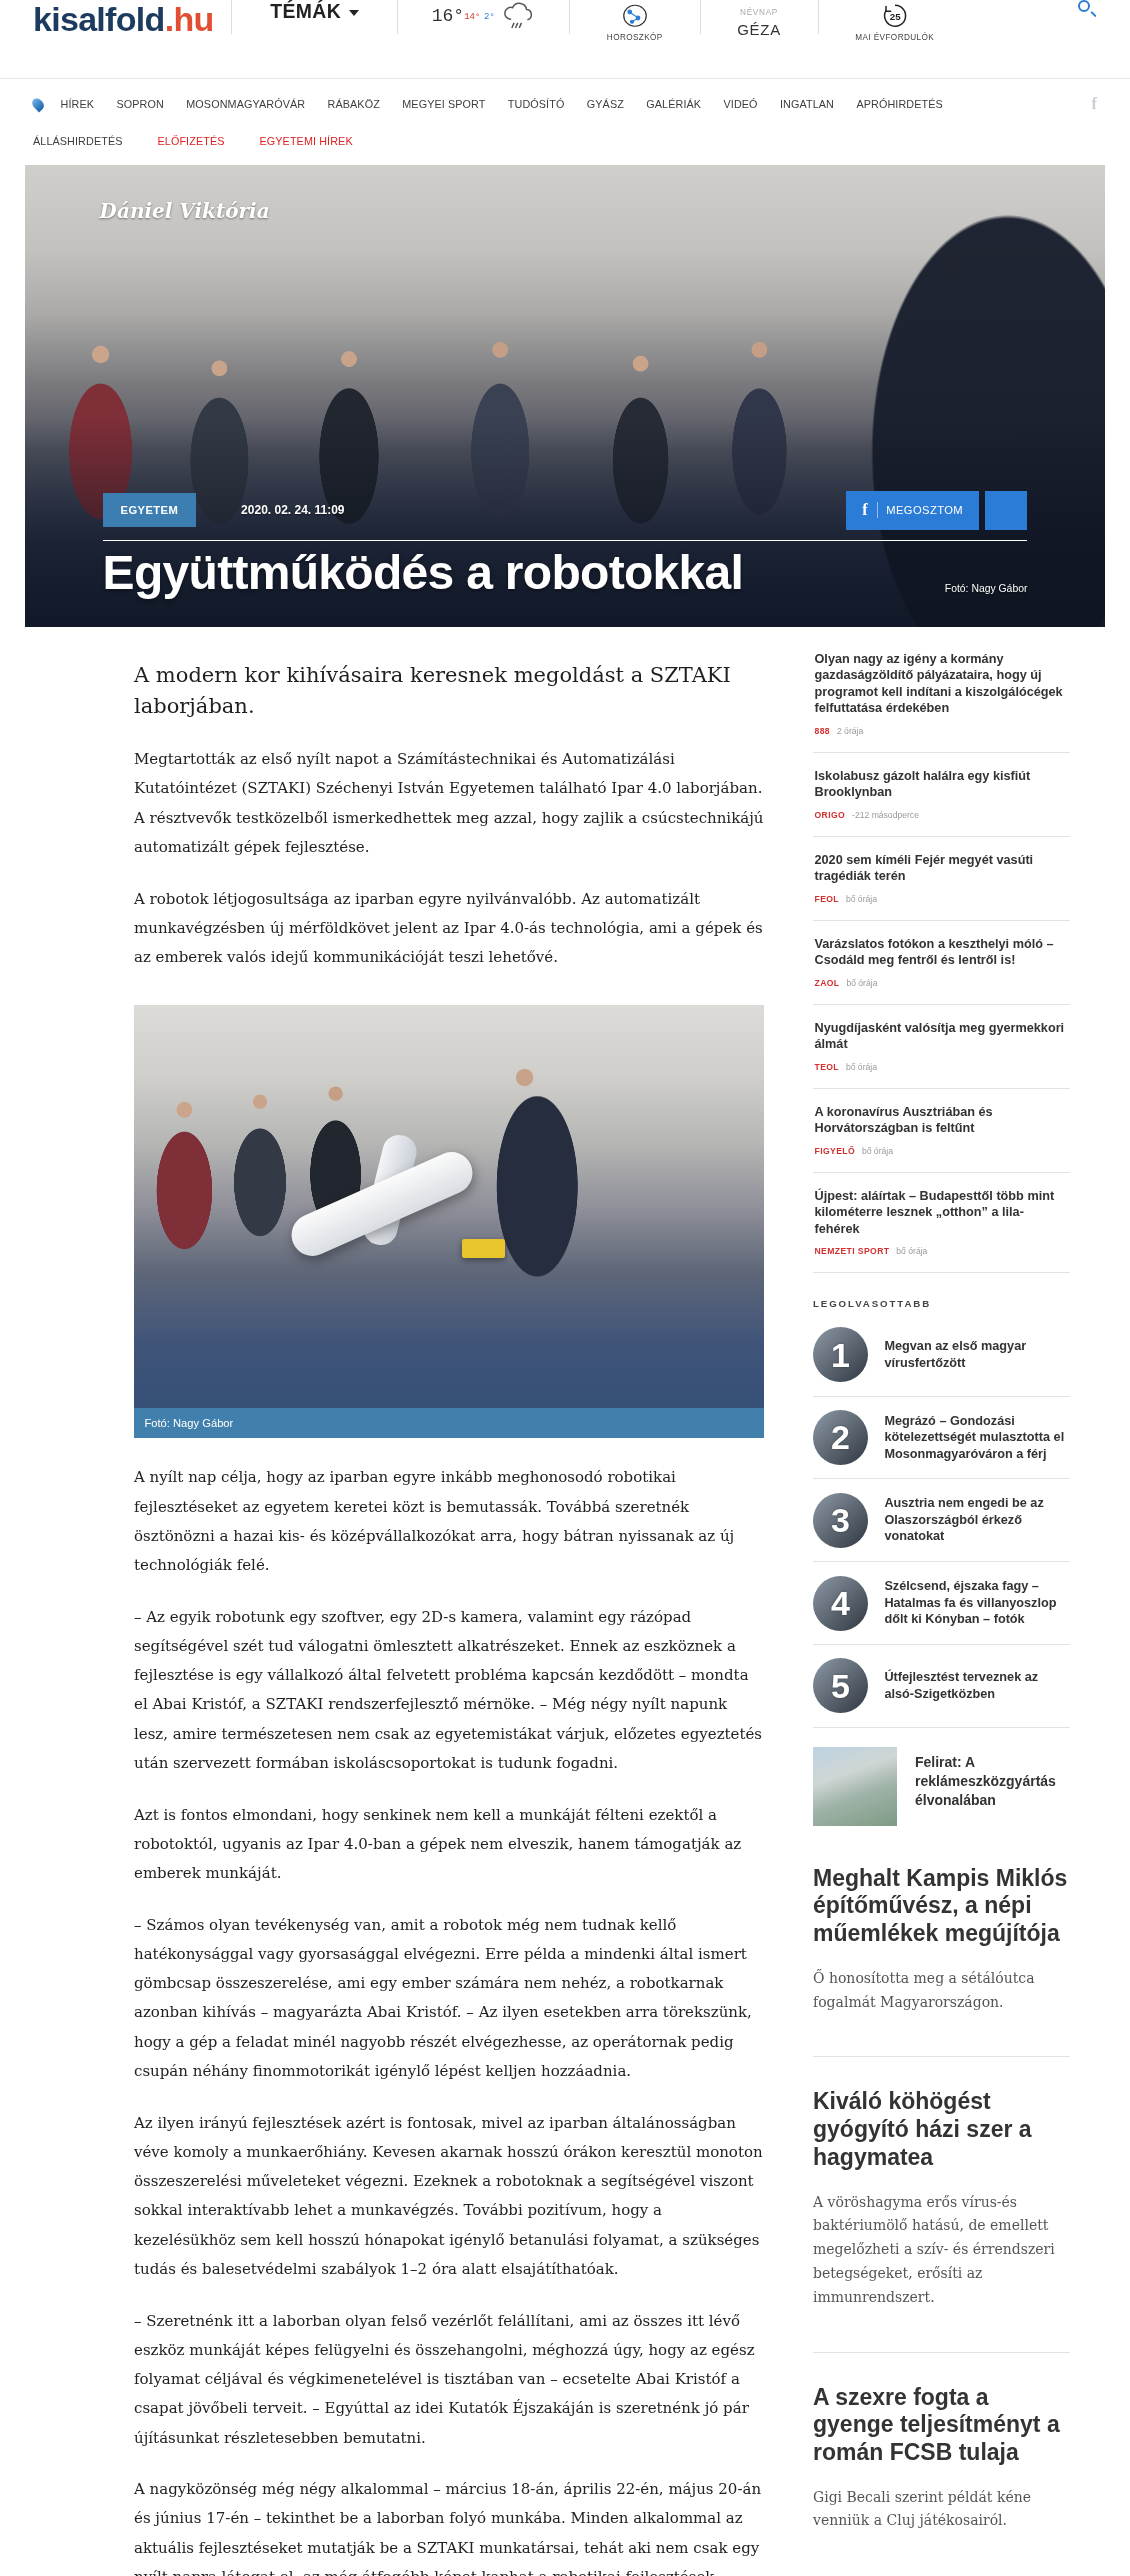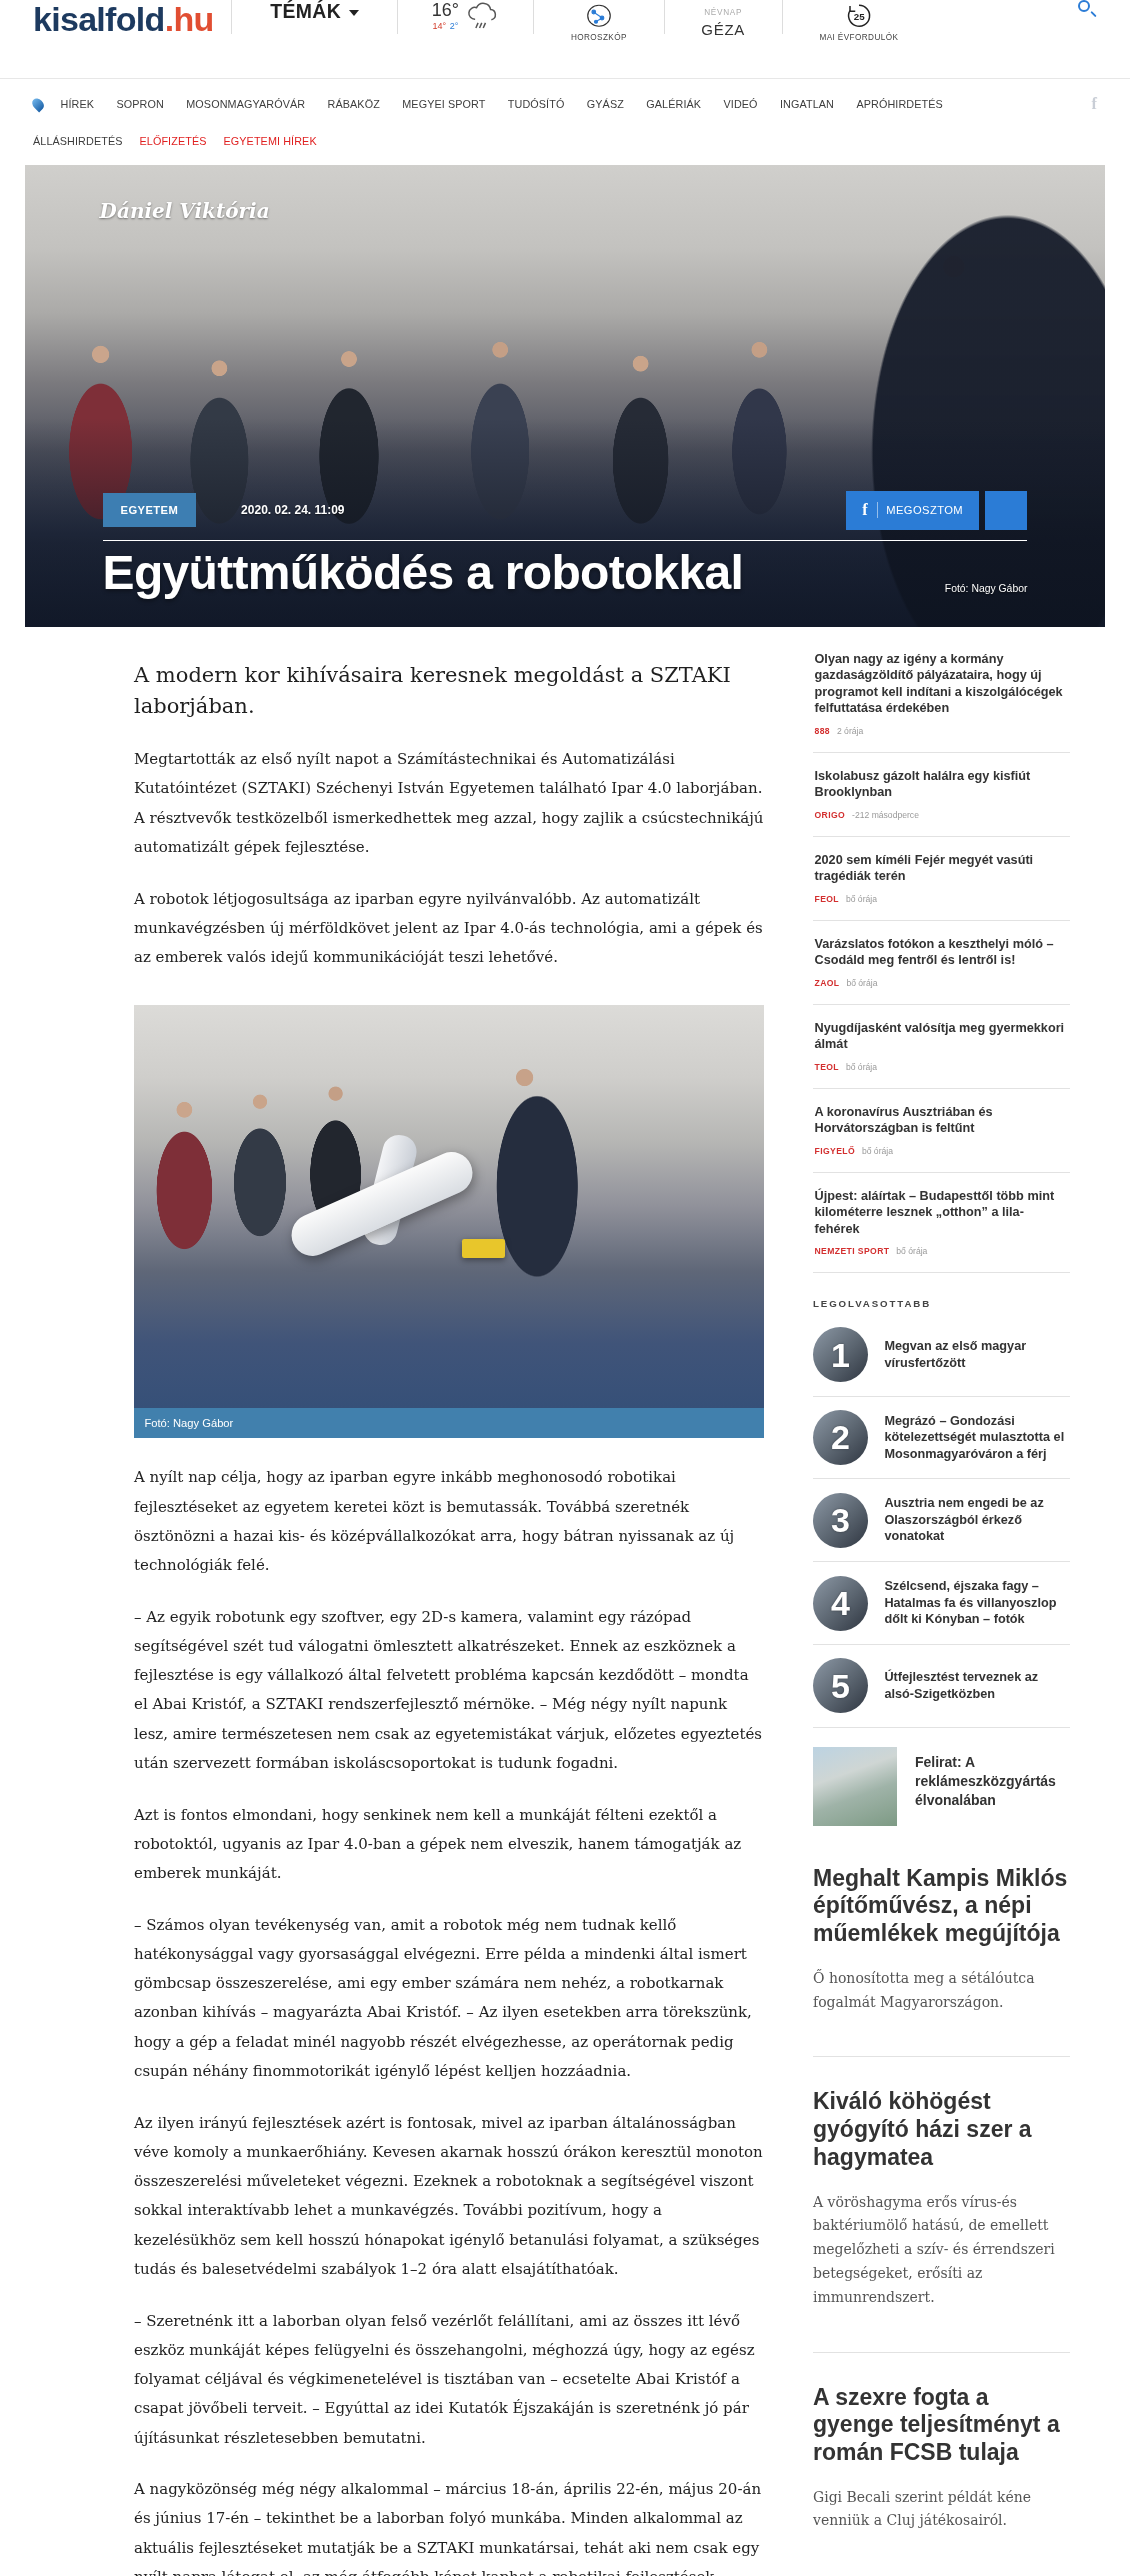--- a/index.html
+++ b/index.html
@@ -9,36 +9,36 @@
   
   .topbar{display:flex;align-items:flex-start;height:79px;padding:0 33px;border-bottom:0.7px solid #e7e7e7;gap:13px;}
   .logo{font-weight:bold;font-size:34px;letter-spacing:-0.7px;white-space:nowrap;}
   .logo .p1{color:#1d3a5f;}
   .logo .p2{color:#e14e32;}
   .tool{display:flex;flex-direction:column;align-items:center;justify-content:center;padding:0 19.4px;min-height:45px;}
   .vsep{width:0.7px;height:34px;background:#ddd;margin:0 4.5px;}
   .temak{font-size:19.4px;font-weight:bold;color:#222;padding:0 21px;letter-spacing:0.4px;cursor:pointer;display:flex;align-items:center;gap:7.5px;}
   .caret{width:0;height:0;border-left:5.2px solid transparent;border-right:5.2px solid transparent;border-top:6px solid #222;margin-top:3px;}
   .weather{display:flex;align-items:center;gap:7.5px;padding:0 16.4px;}
-  .wtemps{display:flex;flex-direction:column;align-items:center;line-height:1;}
+  .wtemps{display:flex;flex-direction:row;align-items:center;line-height:1;font-family:Liberation Mono, monospace;}
   .wnow{font-size:18px;color:#333;}
   .wminmax{font-size:9px;margin-top:3px;}
   .wmin{color:#d23c2a;} .wmax{color:#2b7cd6;margin-left:3.7px;}
   .iconlab{font-size:8.2px;color:#444;margin-top:3px;letter-spacing:0.4px;}
   .nevnap-label{font-size:8.2px;color:#aaa;letter-spacing:0.7px;}
   .nevnap-value{font-size:15px;color:#333;margin-top:4px;letter-spacing:0.7px;}
   .search{margin-left:auto;cursor:pointer;position:relative;width:19.4px;height:19.4px;}
   .search .lens{position:absolute;left:0;top:0;width:12px;height:12px;border:2.2px solid #2b7cd6;border-radius:50%;}
   .search .tail{position:absolute;left:12px;top:12.7px;width:6.7px;height:2.2px;background:#2b7cd6;transform:rotate(45deg);border-radius:1.5px;}
 
   
   .nav1{display:flex;align-items:center;gap:22.4px;padding:15px 33px 4.5px 33px;}
   .nav1 a,.nav2 a{font-size:10.8px;color:#3d3d3d;text-decoration:none;letter-spacing:0.1px;white-space:nowrap;cursor:pointer;}
   .fb-nav{margin-left:auto;color:#c9ced6;font-family:"Liberation Serif",serif;font-weight:bold;font-size:16.4px;}
-  .nav2{display:flex;align-items:center;gap:17px;padding:16.4px 33px 10.4px 33px;}
+  .nav2{display:flex;align-items:center;gap:35px;padding:16.4px 33px 10.4px 33px;}
   .nav2 a.red{color:#e01f1f;}
   .flame{width:9.7px;height:12.7px;background:linear-gradient(180deg,#6db2e8,#1d62a8);border-radius:50% 50% 50% 0;transform:rotate(-45deg);margin-right:-4.5px;}
 
   
   .hero{position:relative;margin:7.5px 24.6px 0 24.6px;height:462px;overflow:hidden;
     background:
       radial-gradient(ellipse 224px 388px at 91% 62%, rgba(24,30,44,.96) 0 60%, rgba(24,30,44,0) 61%),
       radial-gradient(circle 22.4px at 86% 22%, #c7a289 0 10.4px, rgba(0,0,0,0) 11.2px),
       radial-gradient(circle 16.4px at 7% 41%, #caa58c 0 8.2px, rgba(0,0,0,0) 9px),
       radial-gradient(ellipse 52px 112px at 7% 62%, #7e2f38 0 60%, rgba(0,0,0,0) 61%),

